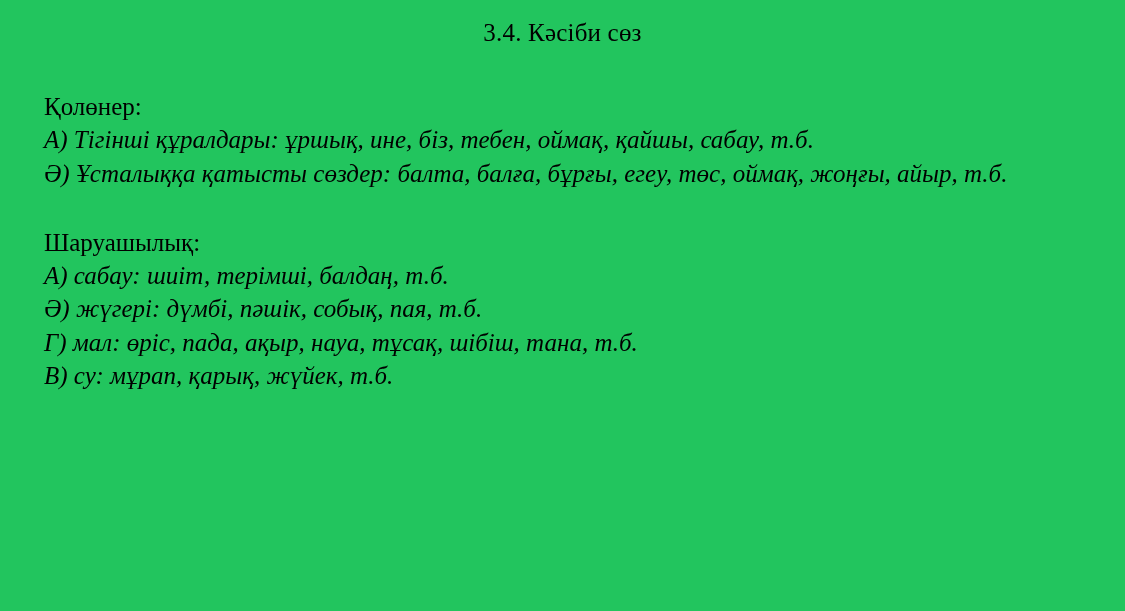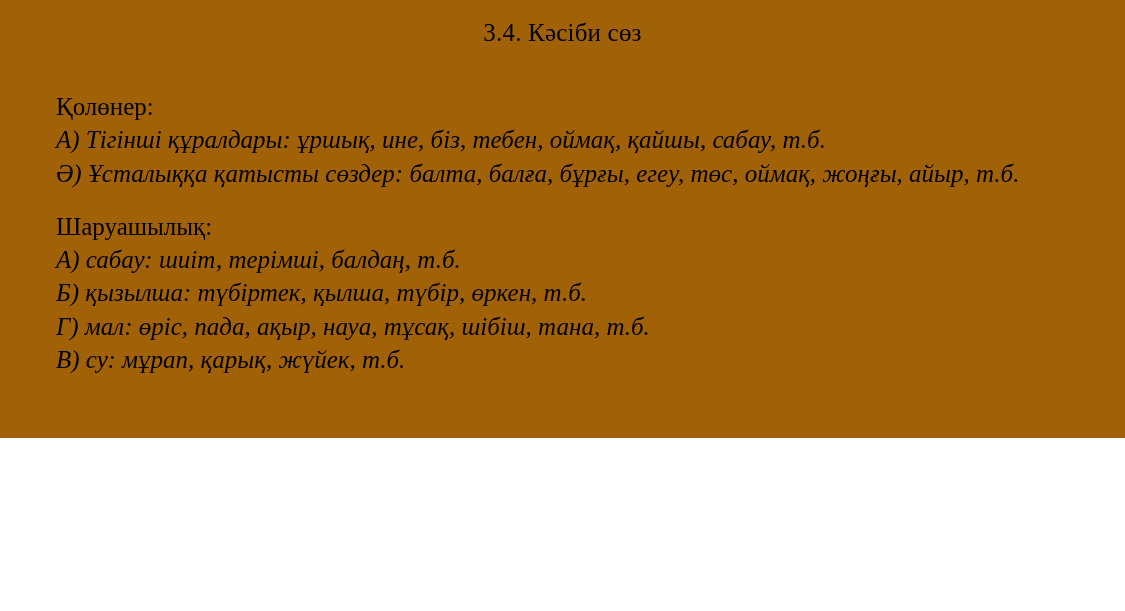--- a/index.html
+++ b/index.html
@@ -10,43 +10,43 @@
   body {
     width: 1125px;
     height: 611px;
     font-family: "Liberation Serif", "DejaVu Serif", serif;
     color: #000000;
     overflow: hidden;
   }
   .page {
     position: relative;
     width: 1125px;
-    height: 438px;
-    background: #a16207;
+    height: 611px;
+    background: #22c55e;
     box-sizing: border-box;
   }
   .doc-title {
     text-align: center;
     font-size: 25px;
     line-height: 1.2;
     margin: 0;
     padding-top: 18px;
     font-weight: normal;
     letter-spacing: 0.2px;
   }
   .body-block {
     margin-top: 42px;
-    padding-left: 56px;
+    padding-left: 44px;
     padding-right: 40px;
   }
   .section {
     margin: 0;
   }
   .section + .section {
-    margin-top: 20px;
+    margin-top: 36px;
   }
   .line {
     font-size: 25px;
     line-height: 1.33;
     margin: 0;
     white-space: normal;
     font-style: italic;
   }
   .heading-line {
     font-size: 25px;
@@ -65,19 +65,19 @@
 
     <div class="section">
       <p class="heading-line">Қолөнер:</p>
       <p class="line">А) Тігінші құралдары: ұршық, ине, біз, тебен, оймақ, қайшы, сабау, т.б.</p>
       <p class="line">Ә) Ұсталыққа қатысты сөздер: балта, балға, бұрғы, егеу, төс, оймақ, жоңғы, айыр, т.б.</p>
     </div>
 
     <div class="section">
       <p class="heading-line">Шаруашылық:</p>
       <p class="line">А) сабау: шиіт, терімші, балдаң, т.б.</p>
-      <p class="line">Б) қызылша: түбіртек, қылша, түбір, өркен, т.б.</p>
+      <p class="line">Ә) жүгері: дүмбі, пәшік, собық, пая, т.б.</p>
       <p class="line">Г)  мал: өріс, пада, ақыр, науа, тұсақ, шібіш, тана, т.б.</p>
       <p class="line">В) су: мұрап, қарық, жүйек, т.б.</p>
     </div>
 
   </div>
 </div>
 
 </body></html>

